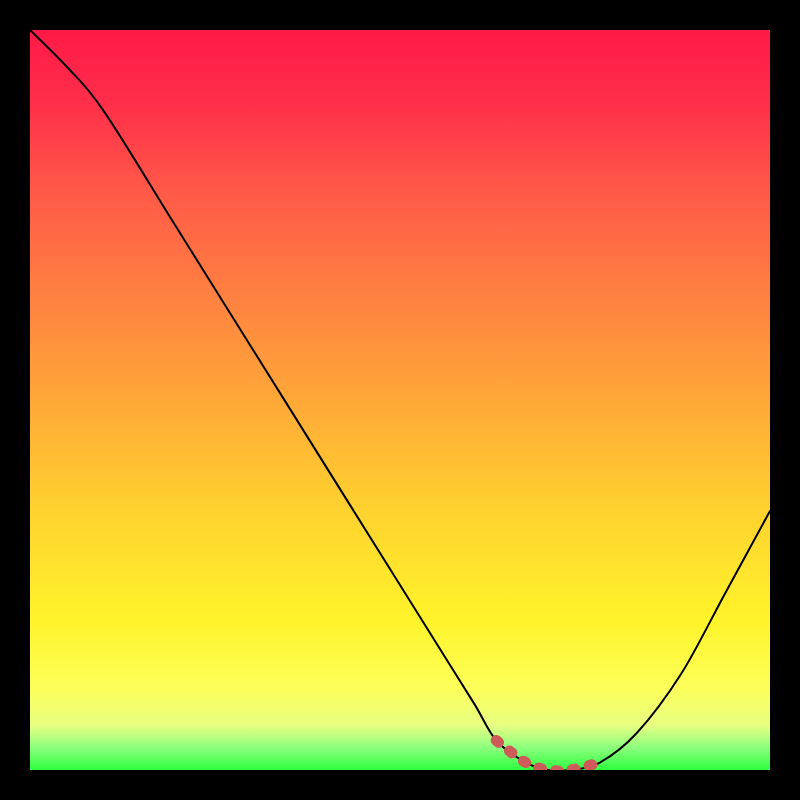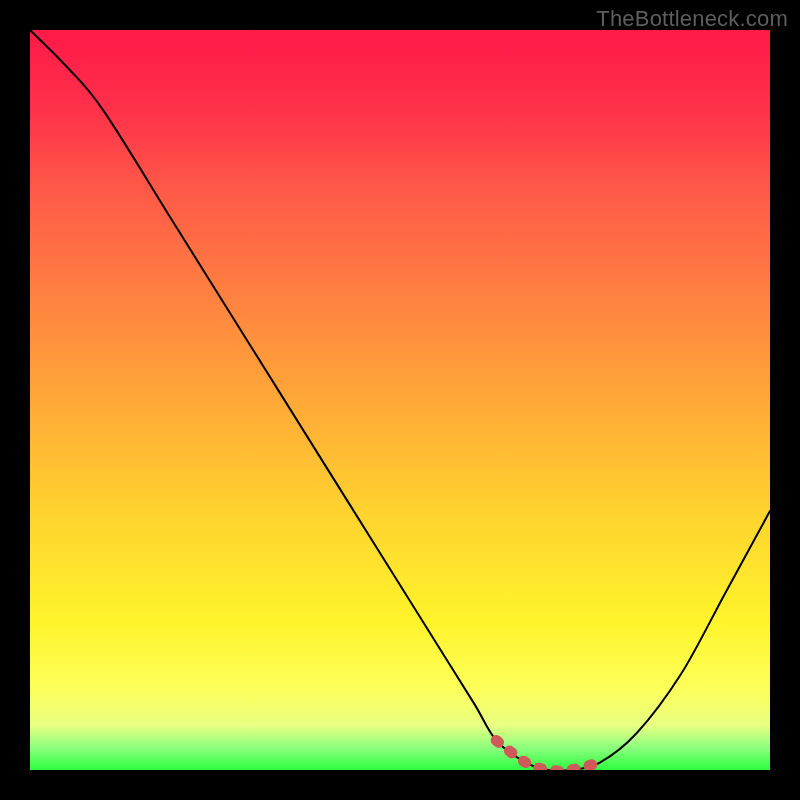--- a/index.html
+++ b/index.html
@@ -57,21 +57,20 @@
     width: 740px;
     height: 740px;
     overflow: visible;
   }
 </style>
 </head>
 <body>
 
 <div class="stage">
 
-  <div class="watermark">TheBottleneck.com</div>
 
   <div class="plot">
     <div class="gradient"></div>
 
     <svg class="curve" viewBox="0 0 740 740" preserveAspectRatio="none">
       <path fill="none" stroke="#000000" stroke-width="2" stroke-linecap="round" stroke-linejoin="round" d="M 0.0 0.0 C 6.2 6.2, 24.7 23.4, 37.0 37.0 C 49.3 50.6, 55.5 54.3, 74.0 81.4 C 92.5 108.5, 123.3 160.3, 148.0 199.8 C 172.7 239.3, 197.3 278.7, 222.0 318.2 C 246.7 357.7, 271.3 397.1, 296.0 436.6 C 320.7 476.1, 351.5 525.4, 370.0 555.0 C 388.5 584.6, 394.7 594.5, 407.0 614.2 C 419.3 633.9, 434.1 657.4, 444.0 673.4 C 453.9 689.4, 457.6 700.5, 466.2 710.4 C 474.8 720.3, 487.2 727.7, 495.8 732.6 C 504.4 737.5, 510.6 738.8, 518.0 740.0 C 525.4 741.2, 531.6 741.2, 540.2 740.0 C 548.8 738.8, 558.7 738.8, 569.8 732.6 C 580.9 726.4, 593.2 717.8, 606.8 703.0 C 620.4 688.2, 636.4 667.2, 651.2 643.8 C 666.0 620.4, 680.8 589.5, 695.6 562.4 C 710.4 535.3, 732.6 494.6, 740.0 481.0"></path>
       <path fill="none" stroke="#cf5a5a" stroke-width="11" stroke-linecap="round" stroke-linejoin="round" stroke-dasharray="3 14" d="M 466.2 710.4 C 471.1 714.1, 487.2 727.7, 495.8 732.6 C 504.4 737.5, 510.6 738.8, 518.0 740.0 C 525.4 741.2, 531.6 741.2, 540.2 740.0 C 548.8 738.8, 564.9 733.8, 569.8 732.6"></path>
     </svg>
   </div>
 

